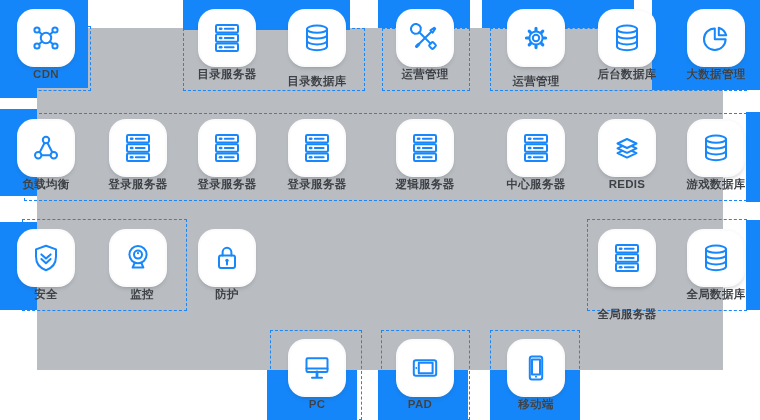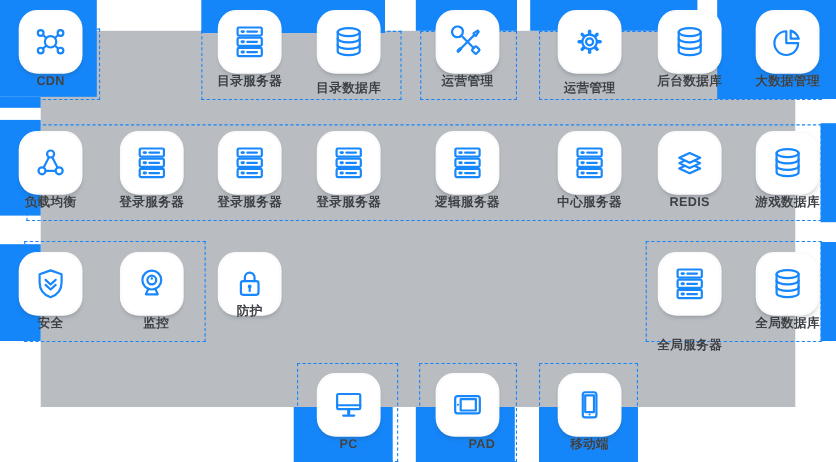--- a/index.html
+++ b/index.html
@@ -291,21 +291,21 @@
       <div class="abs node-tile" style="left: 200px; top: 231px;">
         <span>
           <svg width="30" height="30" viewBox="0 0 30 30" fill="none" stroke="#1787fb" stroke-width="2" stroke-linecap="round" stroke-linejoin="round">
             <rect x="7" y="12.6" width="16" height="12.4" rx="2"></rect>
     <path d="M10.6 12.6 V9.2 a4.4 4.4 0 0 1 8.8 0 V12.6"></path>
     <circle cx="15" cy="17.4" r="1.7" fill="#1787fb" stroke="none"></circle>
     <line x1="15" y1="18.8" x2="15" y2="21.6"></line>
           </svg>
         </span>
       </div>
-      <div class="abs node-label" style="left: 167px; top: 276px; color: rgb(61, 65, 70);">防护</div>
+      <div class="abs node-label" style="left: 167px; top: 287px; color: rgb(61, 65, 70);">防护</div>
       <div class="abs node-tile" style="left: 600px; top: 231px;">
         <span>
           <svg width="30" height="30" viewBox="0 0 30 30" fill="none" stroke="#1787fb" stroke-width="2" stroke-linecap="round" stroke-linejoin="round">
             <rect x="4" y="2" width="22" height="7.4" rx="1.2"></rect>
             <line x1="8" y1="5.7" x2="9.3" y2="5.7" stroke-width="2.6"></line>
             <line x1="12.8" y1="5.7" x2="21.6" y2="5.7"></line>
             <rect x="4" y="11.3" width="22" height="7.4" rx="1.2"></rect>
             <line x1="8" y1="15" x2="9.3" y2="15" stroke-width="2.6"></line>
             <line x1="12.8" y1="15" x2="21.6" y2="15"></line>
             <rect x="4" y="20.6" width="22" height="7.4" rx="1.2"></rect>
@@ -339,21 +339,21 @@
       <div class="abs node-label" style="left: 257px; top: 397px; color: rgb(61, 65, 70);">PC</div>
       <div class="abs node-tile" style="left: 398px; top: 341px;">
         <span>
           <svg width="30" height="30" viewBox="0 0 30 30" fill="none" stroke="#1787fb" stroke-width="2" stroke-linecap="round" stroke-linejoin="round">
             <rect x="3.8" y="7.2" width="22.4" height="15.6" rx="2.2"></rect>
     <rect x="8.8" y="9.8" width="13.8" height="10.4"></rect>
     <circle cx="6.3" cy="15" r="0.95" fill="#1787fb" stroke="none"></circle>
           </svg>
         </span>
       </div>
-      <div class="abs node-label" style="left: 378px; top: 397px; color: rgb(61, 65, 70);">PAD</div>
+      <div class="abs node-label" style="left: 360px; top: 397px; color: rgb(61, 65, 70);">PAD</div>
       <div class="abs node-tile" style="left: 509px; top: 341px;">
         <span>
           <svg width="30" height="30" viewBox="0 0 30 30" fill="none" stroke="#1787fb" stroke-width="2" stroke-linecap="round" stroke-linejoin="round">
             <rect x="8.8" y="3.6" width="12.4" height="22.8" rx="2.2"></rect>
     <rect x="11" y="6.4" width="8" height="15.2"></rect>
     <circle cx="15" cy="23.8" r="1" fill="#1787fb" stroke="none"></circle>
           </svg>
         </span>
       </div>
       <div class="abs node-label" style="left: 476px; top: 397px; color: rgb(61, 65, 70);">移动端</div>

